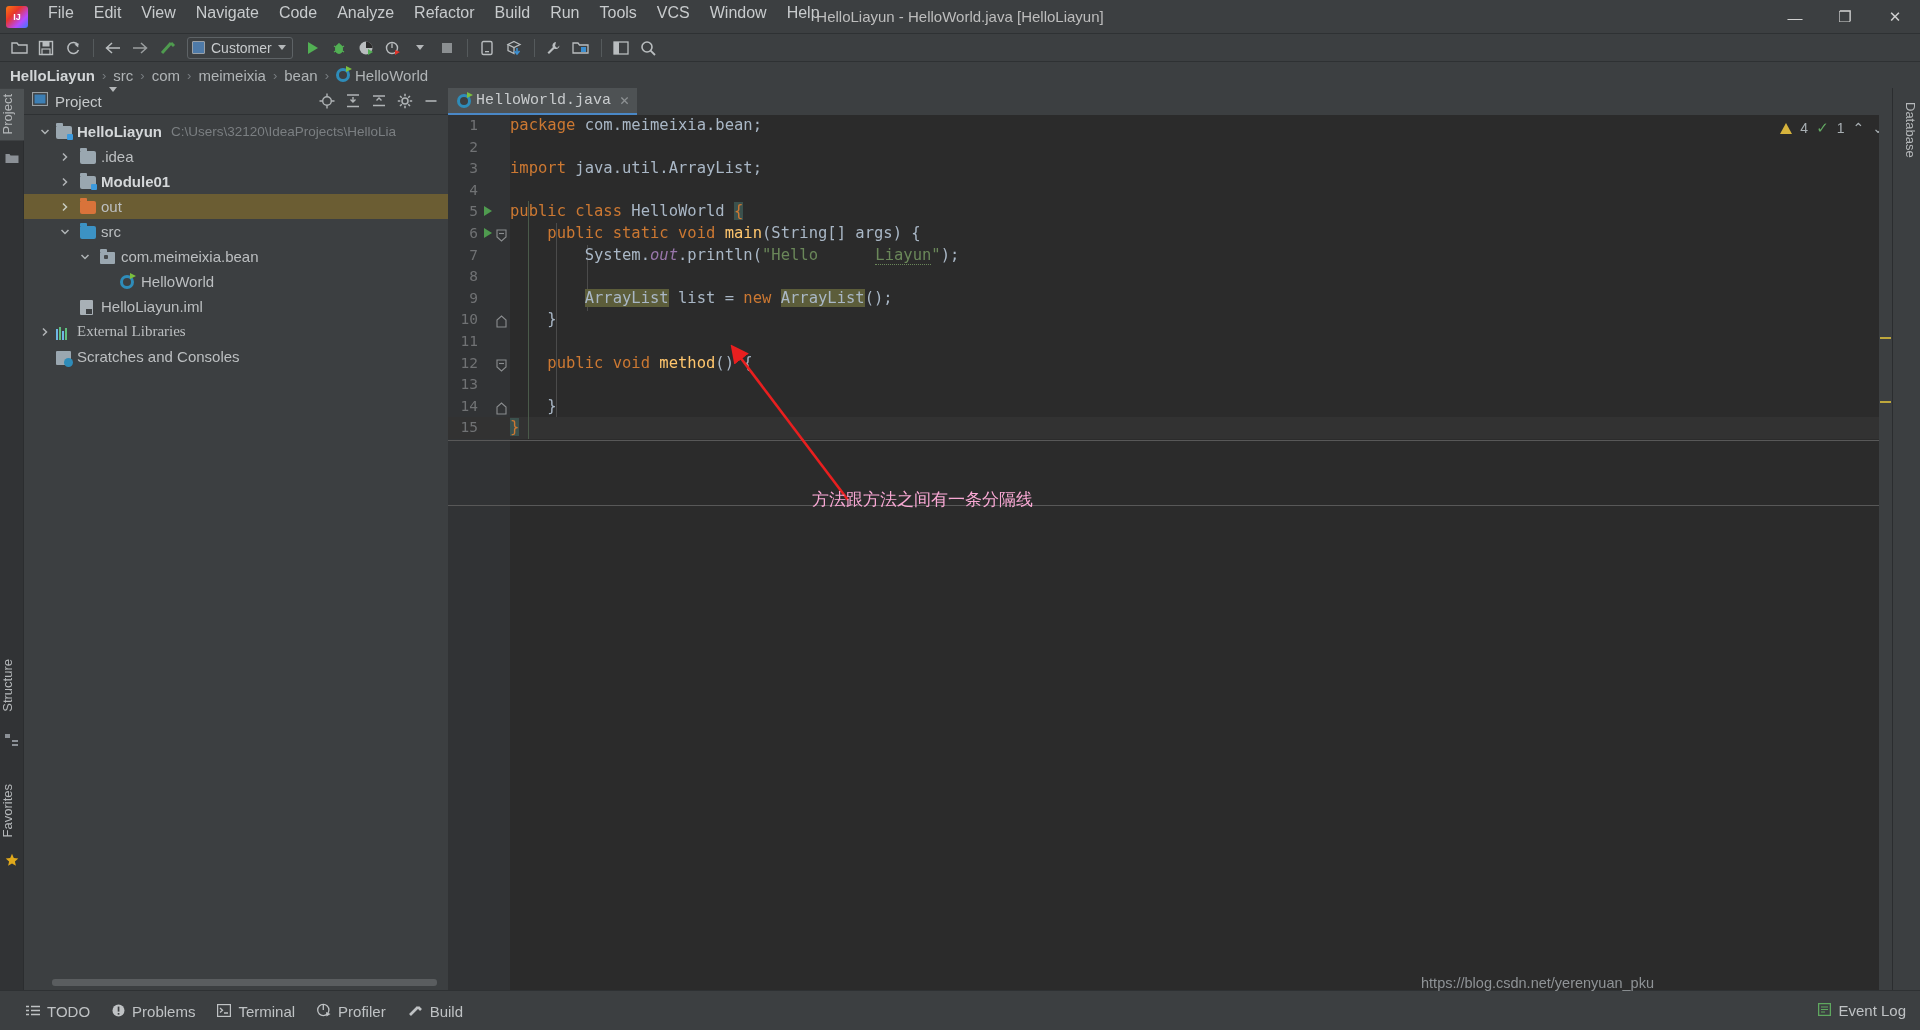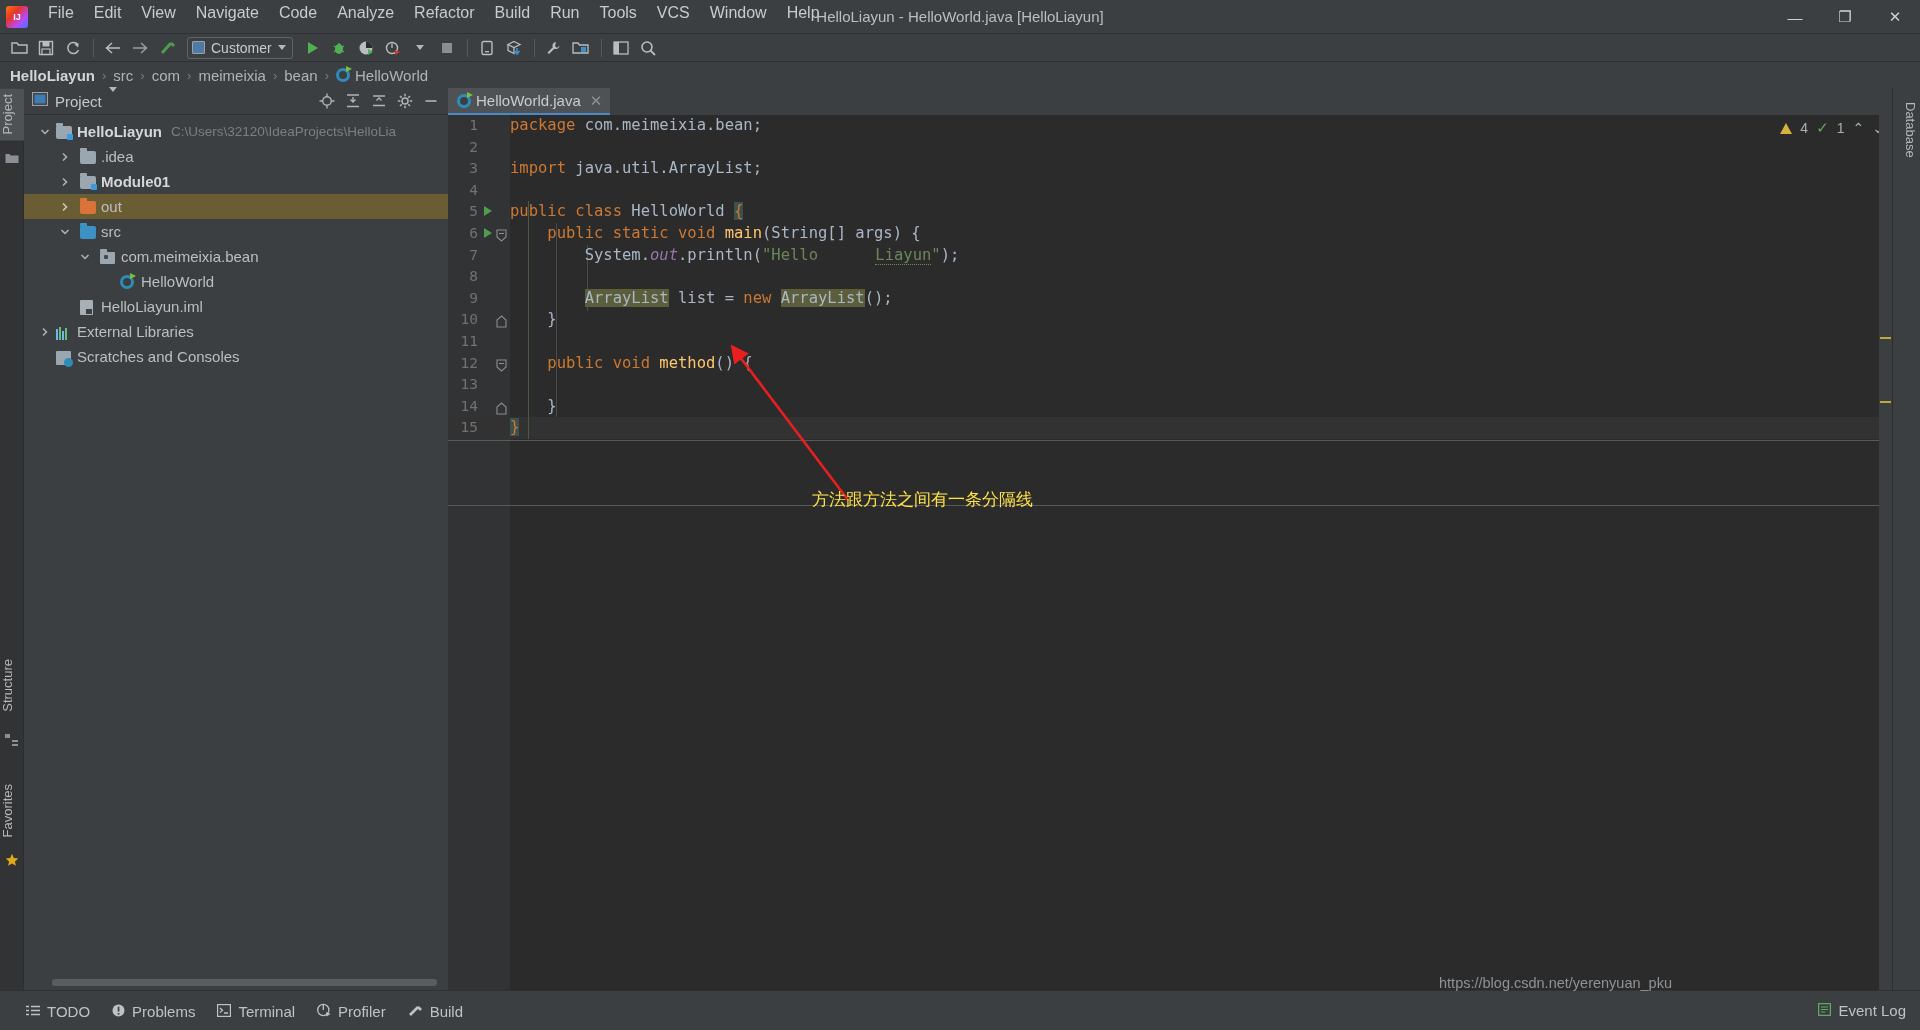--- a/index.html
+++ b/index.html
@@ -143,21 +143,21 @@
   .scr { width:15px;height:14px;position:relative;background:#9aa7b0;border-radius:1px;}
   .scr::after{content:"";position:absolute;right:-2px;bottom:-2px;width:9px;height:9px;border-radius:50%;background:#2e8cb9;}
 
   
   .editor-area {
     position:absolute; left:448px; top:88px; right:28px; height:902px; background:#2b2b2b;
   }
   .tabbar { height:27px; background:#3c3f41; display:flex; align-items:flex-end; }
   .etab {
     height:27px; display:flex; align-items:center; padding:0 8px 0 9px;
-    background:#4e5254; border-bottom:2px solid #4a88c7; font-size:15px; color:#c9ccce;
+    background:#4e5254; border-bottom:2px solid #4a88c7; font-size:15px; color:#c9ccce;font-family:Liberation Mono, monospace;
   }
   .etab .x { margin-left:9px; color:#8e9294; font-size:15px; }
 
   .codewrap { position:absolute; left:0; top:27px; right:0; bottom:0; background:#2b2b2b; }
   .gutter {
     position:absolute; left:0; top:0; width:62px; bottom:0; background:#313335;
   }
   .code {
     position:absolute; left:0; top:0; right:0; bottom:0;
     font-family:"DejaVu Sans Mono","Liberation Mono",monospace;
@@ -211,27 +211,27 @@
   }
 
   
   .statusbar {
     position:absolute; left:0; bottom:0; width:1920px; height:40px; background:#3c3f41;
     border-top:1px solid #2e3133;
   }
   .sb-items { display:flex; align-items:center; height:40px; padding-left:26px; gap:22px; font-size:15px; color:#bfc2c4; }
   .sb-item { display:flex; align-items:center; gap:7px; }
   .watermark {
-    position:absolute; right:248px; top:-16px; font-size:14.5px; color:#8f9396;
+    position:absolute; right:266px; top:-16px; font-size:14.5px; color:#8f9396;
   }
   .eventlog { position:absolute; right:14px; top:11px; display:flex; align-items:center; gap:7px; font-size:15px; color:#bfc2c4; }
 
   
   .annot {
-    position:absolute; font-size:17px; color:#fde047; font-family:"DejaVu Sans","Liberation Sans",sans-serif;
+    position:absolute; font-size:17px; color:#f9a8d4; font-family:"DejaVu Sans","Liberation Sans",sans-serif;
     white-space:nowrap; font-weight:500;
   }
   .scrollthumb { position:absolute; background:#5a5d5f; border-radius:3px; }
 </style>
 </head>
 <body>
 
 <div id="app">
 
   <div class="titlebar">
@@ -541,21 +541,21 @@
         <span class="t-label">HelloWorld</span>
       </div>
 
       <div class="tree-row" style="padding-left:56px;">
         <span class="ico">
             <span class="iml" style="position:absolute;top:1px;"></span>
           </span>
         <span class="t-label">HelloLiayun.iml</span>
       </div>
 
-      <div class="tree-row" style="padding-left:14px;">
+      <div class="tree-row" style="padding-left:14px;font-family:Liberation Serif, serif;">
         <span class="arrow">
             <svg width="10" height="10">
               <path d="M3 1.5 L6.5 5 L3 8.5" stroke="#b0b4b6" stroke-width="1.5" fill="none"></path>
             </svg>
           </span>
         <span class="ico" style="margin-left:4px;">
           <span class="libs" style="position:absolute;top:2px;">
               <i style="height:11px;background:#6fb7e6"></i>
               <i style="height:13px;background:#5fbf7e"></i>
               <i style="height:9px;background:#6fb7e6"></i>

